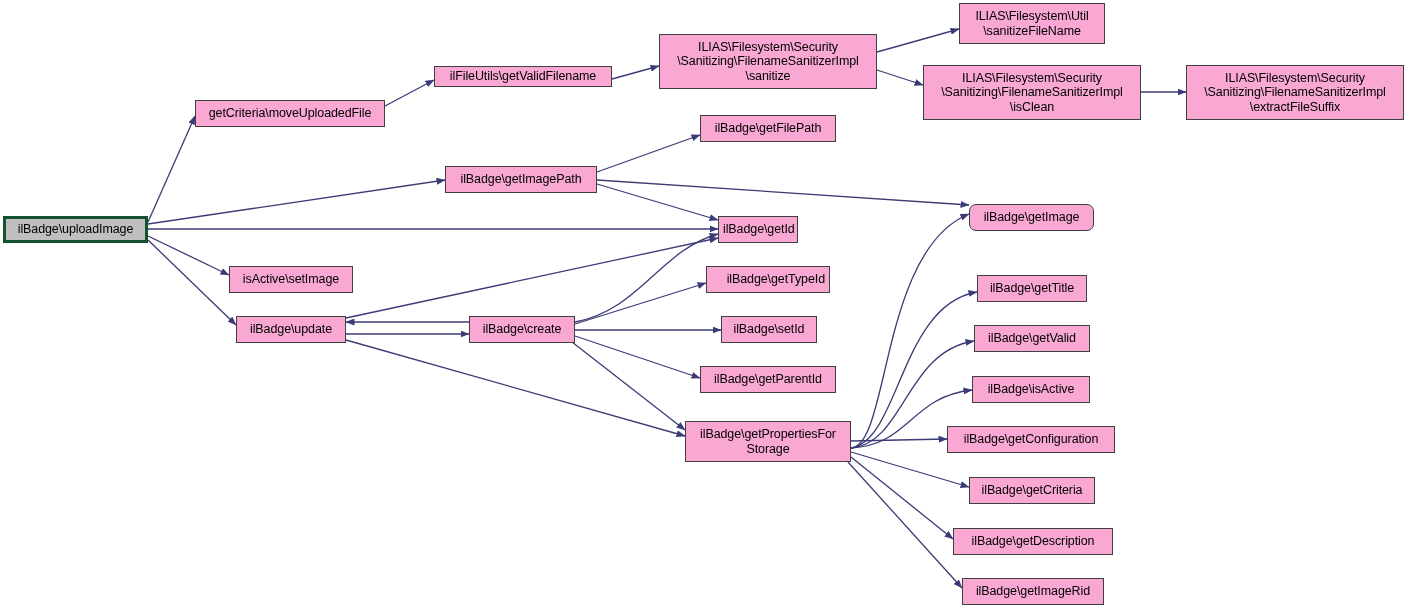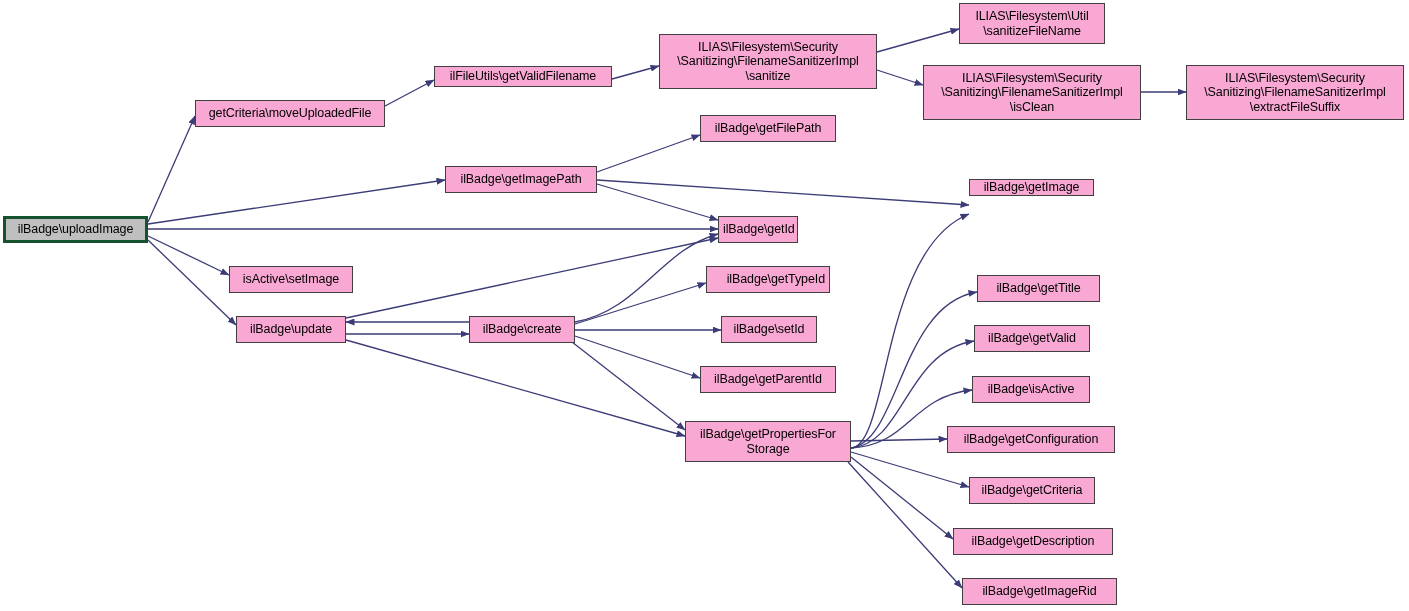--- a/index.html
+++ b/index.html
@@ -105,30 +105,30 @@
 \sanitizeFileName</span></div>
       <div class="gnode" style="left: 923px; top: 65px; width: 218px; height: 55px;"><span class="nlabel">ILIAS\Filesystem\Security
 \Sanitizing\FilenameSanitizerImpl
 \isClean</span></div>
       <div class="gnode" style="left: 1186px; top: 65px; width: 218px; height: 55px;"><span class="nlabel">ILIAS\Filesystem\Security
 \Sanitizing\FilenameSanitizerImpl
 \extractFileSuffix</span></div>
       <div class="gnode" style="left: 445px; top: 166px; width: 152px; height: 27px;"><span class="nlabel">ilBadge\getImagePath</span></div>
       <div class="gnode" style="left: 700px; top: 115px; width: 136px; height: 27px;"><span class="nlabel">ilBadge\getFilePath</span></div>
       <div class="gnode" style="left: 718px; top: 216px; width: 80px; height: 27px;"><span class="nlabel">ilBadge\getId</span></div>
-      <div class="gnode" style="left: 969px; top: 179px; width: 125px; height: 17px;"><span class="nlabel">ilBadge\getImage</span></div>
+      <div class="gnode" style="left: 969px; top: 204px; width: 125px; height: 27px; border-radius: 7px;"><span class="nlabel">ilBadge\getImage</span></div>
       <div class="gnode" style="left: 229px; top: 266px; width: 124px; height: 27px;"><span class="nlabel">isActive\setImage</span></div>
       <div class="gnode" style="left: 706px; top: 266px; width: 124px; height: 27px; text-align: right;"><span class="nlabel">ilBadge\getTypeId</span></div>
-      <div class="gnode" style="left: 977px; top: 275px; width: 123px; height: 27px;"><span class="nlabel">ilBadge\getTitle</span></div>
+      <div class="gnode" style="left: 977px; top: 275px; width: 110px; height: 27px;"><span class="nlabel">ilBadge\getTitle</span></div>
       <div class="gnode" style="left: 236px; top: 316px; width: 110px; height: 27px;"><span class="nlabel">ilBadge\update</span></div>
       <div class="gnode" style="left: 469px; top: 316px; width: 106px; height: 27px;"><span class="nlabel">ilBadge\create</span></div>
       <div class="gnode" style="left: 721px; top: 316px; width: 96px; height: 27px;"><span class="nlabel">ilBadge\setId</span></div>
       <div class="gnode" style="left: 974px; top: 325px; width: 116px; height: 27px;"><span class="nlabel">ilBadge\getValid</span></div>
       <div class="gnode" style="left: 700px; top: 366px; width: 136px; height: 27px;"><span class="nlabel">ilBadge\getParentId</span></div>
       <div class="gnode" style="left: 972px; top: 376px; width: 118px; height: 27px;"><span class="nlabel">ilBadge\isActive</span></div>
       <div class="gnode" style="left: 685px; top: 421px; width: 166px; height: 41px;"><span class="nlabel">ilBadge\getPropertiesFor
 Storage</span></div>
       <div class="gnode" style="left: 947px; top: 426px; width: 168px; height: 27px;"><span class="nlabel">ilBadge\getConfiguration</span></div>
       <div class="gnode" style="left: 969px; top: 477px; width: 126px; height: 27px;"><span class="nlabel">ilBadge\getCriteria</span></div>
       <div class="gnode" style="left: 953px; top: 528px; width: 160px; height: 27px;"><span class="nlabel">ilBadge\getDescription</span></div>
-      <div class="gnode" style="left: 962px; top: 578px; width: 155px; height: 27px;"><span class="nlabel">ilBadge\getImageRid</span></div>
+      <div class="gnode" style="left: 962px; top: 578px; width: 142px; height: 27px;"><span class="nlabel">ilBadge\getImageRid</span></div>
     </div>
 </div>
 
 </body></html>

